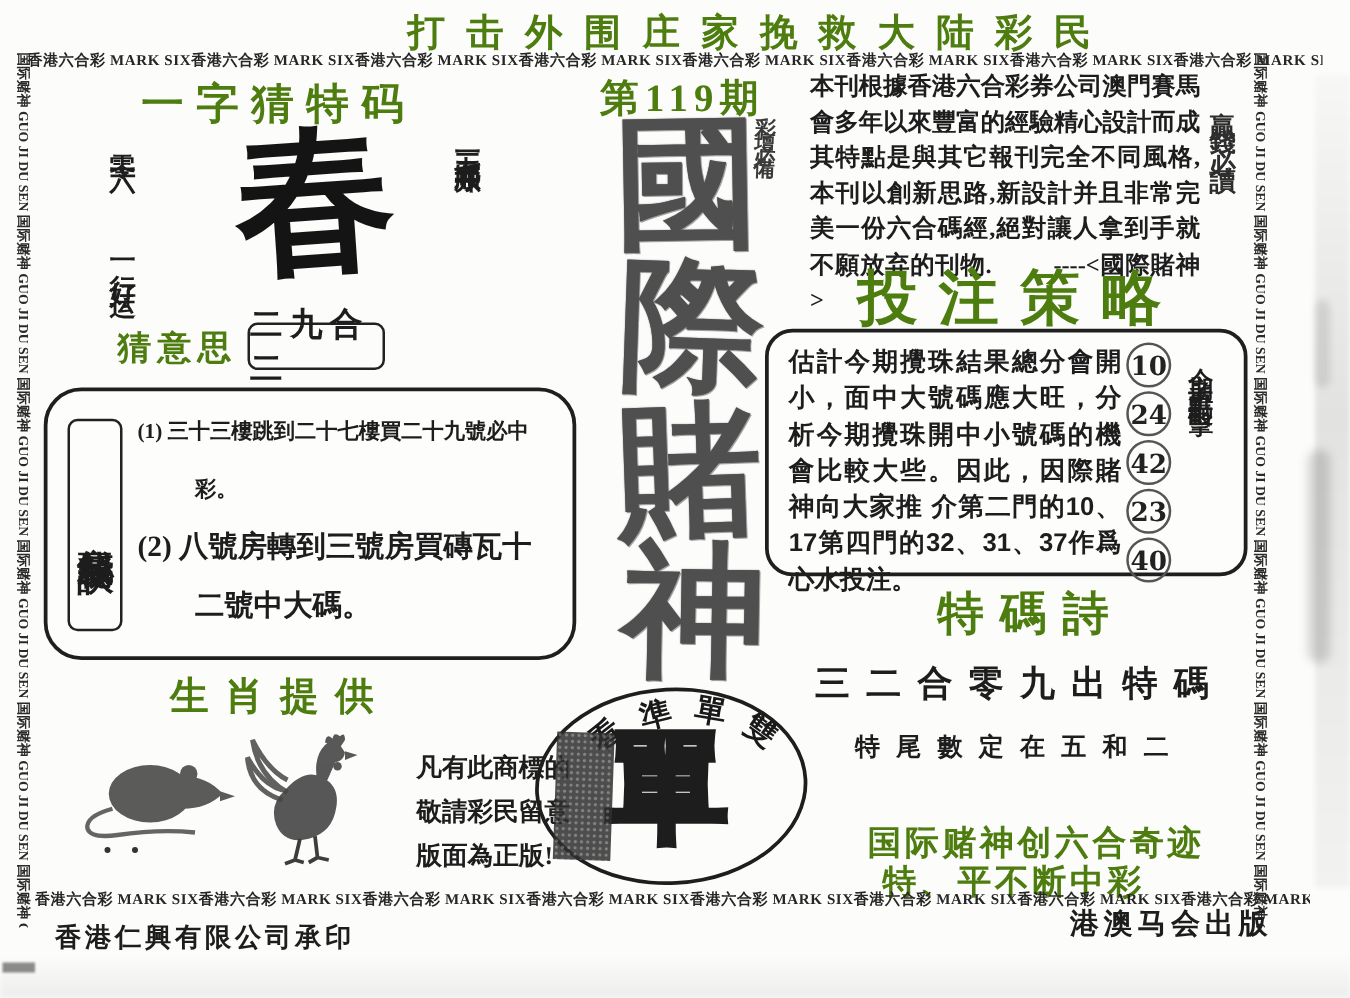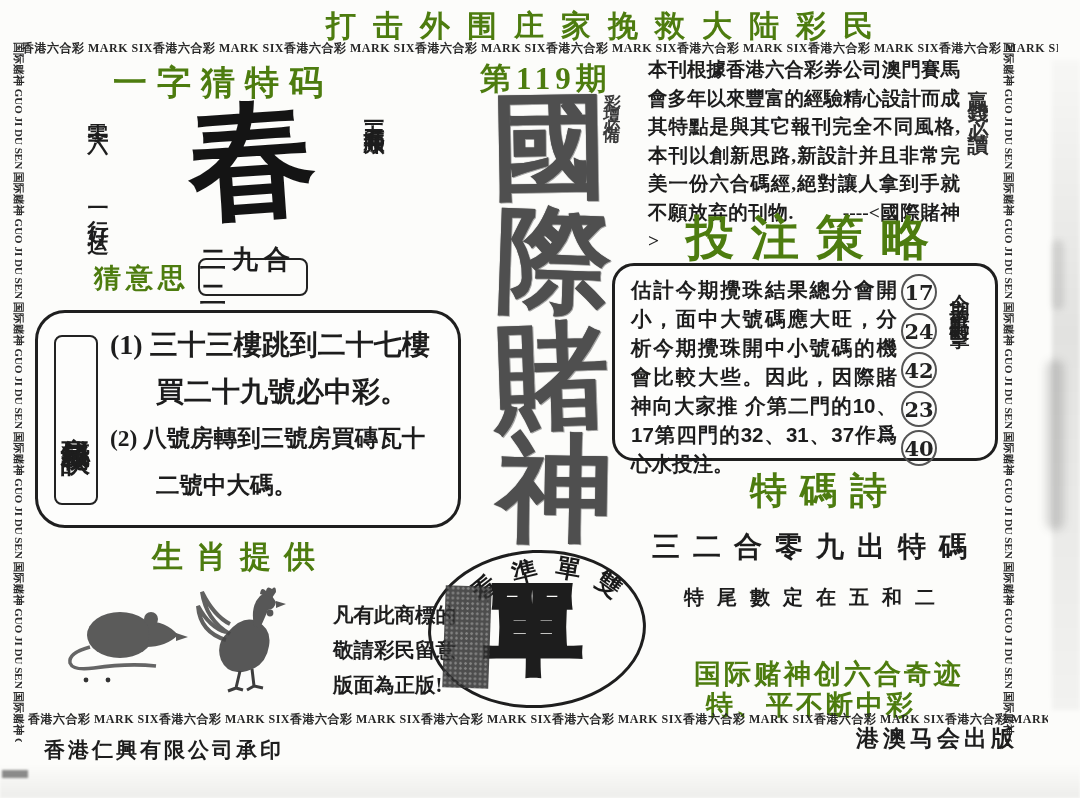--- a/index.html
+++ b/index.html
@@ -47,26 +47,26 @@
   <div class="abs heading" style="left:94px;top:260px;font-size:27px;letter-spacing:5px;">猜意思</div>
   <div class="abs boxed" style="left:198px;top:258px;width:106px;height:34px;display:flex;align-items:center;justify-content:center;">
     <span style="font-size:26px;font-weight:700;letter-spacing:6px;">二九合二</span>
   </div>
 
   <div class="abs rounded-panel" style="left:35px;top:310px;width:420px;height:212px;">
     <div class="abs boxed" style="left:16px;top:22px;width:40px;height:166px;display:flex;align-items:center;justify-content:center;">
       <span class="vtext" style="font-size:29px;font-weight:700;letter-spacing:3px;">贏錢秘訣</span>
     </div>
     <div class="abs" style="left:72px;top:8px;width:336px;">
-      <p style="font-size:28px;font-weight:700;line-height:47px;padding-left:46px;text-indent:-46px;">(1) 三十三樓跳到二十七樓買二十九號必中彩。</p>
+      <p style="font-size:17px;font-weight:700;line-height:47px;padding-left:46px;text-indent:-46px;">(1) 三十三樓跳到二十七樓買二十九號必中彩。</p>
       <p style="font-size:23.5px;font-weight:700;line-height:47px;padding-left:46px;text-indent:-46px;">(2) 八號房轉到三號房買磚瓦十二號中大碼。</p>
     </div>
   </div>
 
-  <div class="abs heading" style="left:152px;top:536px;font-size:31px;letter-spacing:13px;">生肖提供</div>
+  <div class="abs heading" style="left:136px;top:536px;font-size:31px;letter-spacing:13px;">生肖提供</div>
 
   <svg class="abs" style="left:58px;top:593px;" width="145" height="92" viewBox="0 0 145 92">
     <g fill="#454545" stroke="none" opacity="0.88">
       <ellipse cx="62" cy="42" rx="33" ry="23"></ellipse>
       <path d="M88 28 Q108 28 120 42 Q108 54 88 54 Q94 42 88 28 Z"></path>
       <circle cx="93" cy="26" r="7"></circle>
       <path d="M118 40 l12 4 -12 4 z"></path>
     </g>
     <path d="M32 54 Q10 60 12 70 Q15 78 36 75 Q70 70 98 73" fill="none" stroke="#4a4a4a" stroke-width="3.5" opacity="0.85"></path>
     <circle cx="28" cy="87" r="2.4" fill="#333"></circle>
@@ -121,21 +121,21 @@
   <div class="abs" style="left:648px;top:56px;width:312px;font-size:19.5px;font-weight:700;line-height:28.5px;text-align:justify;">
     <span>本刊根據香港六合彩券公司澳門賽馬會多年以來豐富的經驗精心設計而成其特點是與其它報刊完全不同風格,本刊以創新思路,新設計并且非常完美一份六合碼經,絕對讓人拿到手就不願放弃的刊物.</span>
     <span style="margin-left:44px;">----&lt;國際賭神&gt;</span>
   </div>
 
   <div class="abs heading" style="left:686px;top:206px;font-size:48px;letter-spacing:17px;">投注策略</div>
 
   <div class="abs rounded-panel" style="left:612px;top:263px;width:380px;height:192px;border-radius:22px;">
     <div class="abs" style="left:16px;top:9px;width:266px;font-size:20.5px;font-weight:700;line-height:29px;font-family:'Liberation Sans','DejaVu Sans',sans-serif;text-align:justify;">估計今期攪珠結果總分會開小，面中大號碼應大旺，分析今期攪珠開中小號碼的機會比較大些。因此，因際賭神向大家推 介第二門的10、17第四門的32、31、37作爲心水投注。</div>
     <div class="abs" style="left:286px;top:8px;display:flex;flex-direction:column;gap:3px;">
-      <div class="circle-num">17</div>
+      <div class="circle-num">10</div>
       <div class="circle-num">24</div>
       <div class="circle-num">42</div>
       <div class="circle-num">23</div>
       <div class="circle-num">40</div>
     </div>
     <div class="abs vtext" style="left:332px;top:12px;font-size:20px;font-weight:700;letter-spacing:7px;">今期重點出擊</div>
   </div>
 
   <div class="abs heading" style="left:750px;top:466px;font-size:37px;letter-spacing:13px;">特碼詩</div>
 

